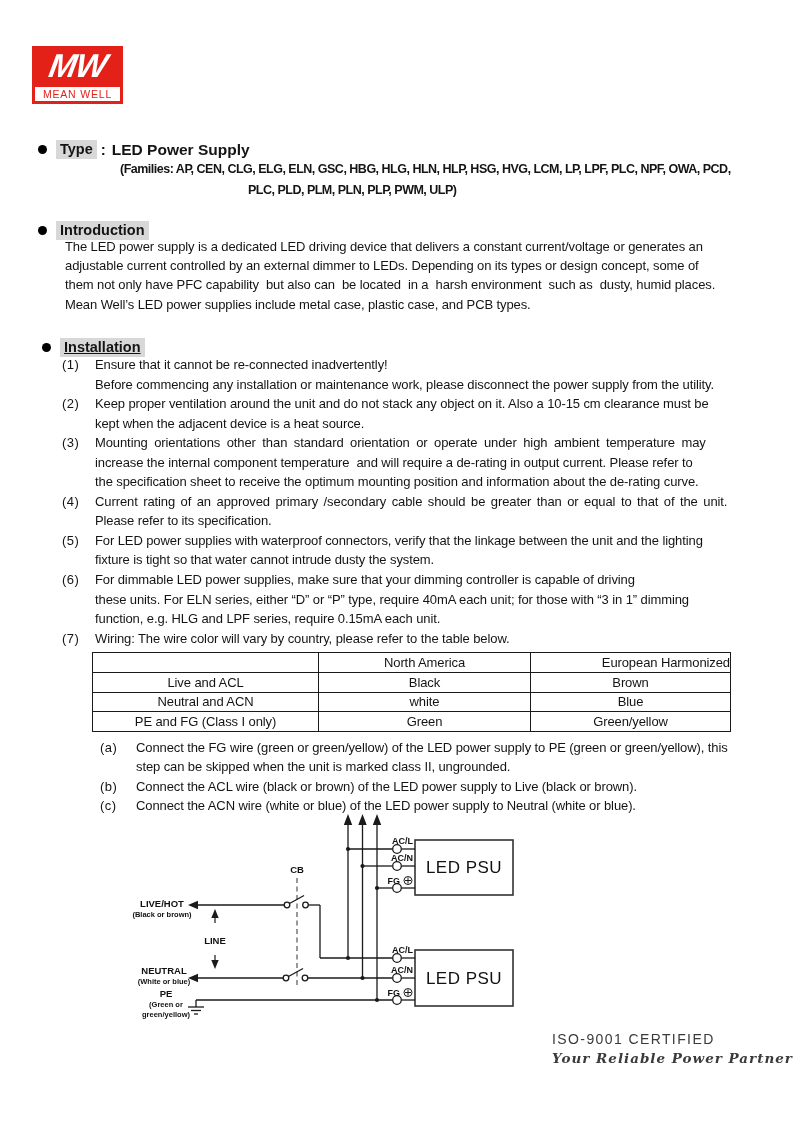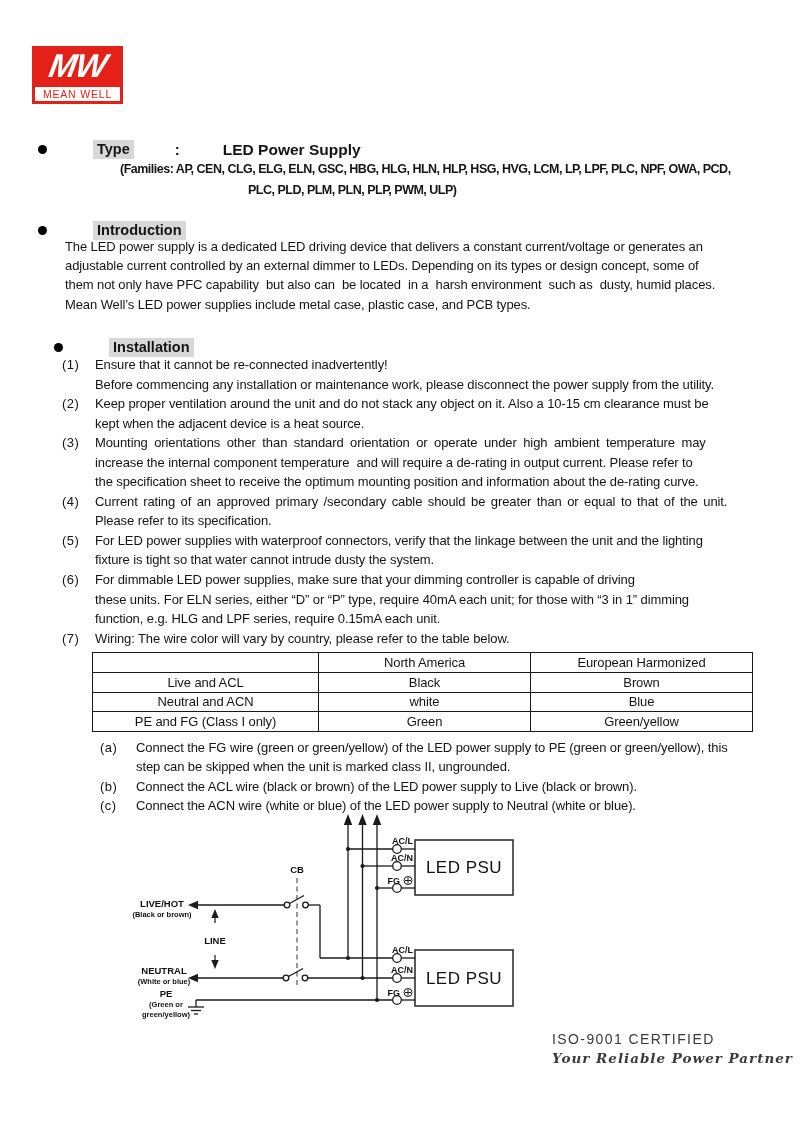--- a/index.html
+++ b/index.html
@@ -26,21 +26,21 @@
   }
 
   
   .title-wrap { position:absolute; top:83px; left:0; width:100%; text-align:center; }
   .title {
     display:inline-block; font-size:24px; font-weight:bold; letter-spacing:-0.2px;
     border-bottom:2.5px solid #000; padding:0 3px 1px;
   }
 
   
-  .sect { position:absolute; display:flex; align-items:center;gap:37px; }
+  .sect { position:absolute; display:flex; align-items:center; }
   .bullet { width:9px; height:9px; background:#000; border-radius:50%; margin-right:9px; flex:none; }
   .hl { background:#d8d8d8; font-weight:bold; font-size:14.5px; padding:0 4px; line-height:19px; white-space:pre; }
   .type-colon { font-weight:bold; font-size:15px; margin:0 6px 0 4px; }
   .type-value { font-weight:bold; font-size:15.5px; white-space:pre; }
 
   .families { position:absolute; font-weight:bold; font-size:12.5px; letter-spacing:-0.5px; white-space:pre; }
 
   
   .plines { position:absolute; }
   .pline { font-size:13px; letter-spacing:-0.1px; line-height:19.2px; white-space:pre; }
@@ -49,21 +49,21 @@
   .item { display:flex; }
   .inum { flex:none; width:33px; font-size:13px; line-height:19.55px; letter-spacing:0.5px; white-space:pre; }
   .iline { font-size:13px; letter-spacing:-0.1px; line-height:19.55px; white-space:pre; }
 
   
   .wtable { position:absolute; left:92px; top:652px; border-collapse:collapse;padding-left:38px; }
   .wtable td {
     border:1px solid #1a1a1a; text-align:center; font-size:13px;
     height:19.8px; padding:0; letter-spacing:-0.1px; vertical-align:middle;
   }
-  .wtable .c0 { width:226px; } .wtable .c1 { width:212px; } .wtable .c2 { width:222px; }
+  .wtable .c0 { width:226px; } .wtable .c1 { width:212px; } .wtable .c2 { width:200px;text-align:right; }
 
   .notes { position:absolute; left:100px; top:738px; }
   .note { display:flex; }
   .nnum { flex:none; width:36px; font-size:13px; line-height:19.4px; letter-spacing:0.5px; white-space:pre; }
   .nline { font-size:13px; letter-spacing:-0.1px; line-height:19.4px; white-space:pre; }
 
   
   .diagram { position:absolute; left:128px; top:810px; }
   .diagram text { fill:#111; font-family:"Liberation Sans", sans-serif; }
   .dlab { font-size:9.5px; font-weight:bold; }
@@ -103,21 +103,21 @@
     <span class="bullet"></span>
     <span class="hl">Introduction</span>
   </div>
   <div class="plines" style="left:65px; top:237px;">
     <div class="pline">The LED power supply is a dedicated LED driving device that delivers a constant current/voltage or generates an</div>
     <div class="pline">adjustable current controlled by an external dimmer to LEDs. Depending on its types or design concept, some of</div>
     <div class="pline">them not only have PFC capability  but also can  be located  in a  harsh environment  such as  dusty, humid places.</div>
     <div class="pline">Mean Well’s LED power supplies include metal case, plastic case, and PCB types.</div>
   </div>
 
-  <div class="sect" style="left:54px; top:338px;">
+  <div class="sect" style="left:42px; top:338px;text-decoration:underline;">
     <span class="bullet"></span>
     <span class="hl">Installation</span>
   </div>
 
   <div class="items" style="left:62px; top:355px;">
     <div class="item">
       <span class="inum">(1)</span>
       <div>
         <div class="iline">Ensure that it cannot be re-connected inadvertently!</div>
         <div class="iline">Before commencing any installation or maintenance work, please disconnect the power supply from the utility.</div>

